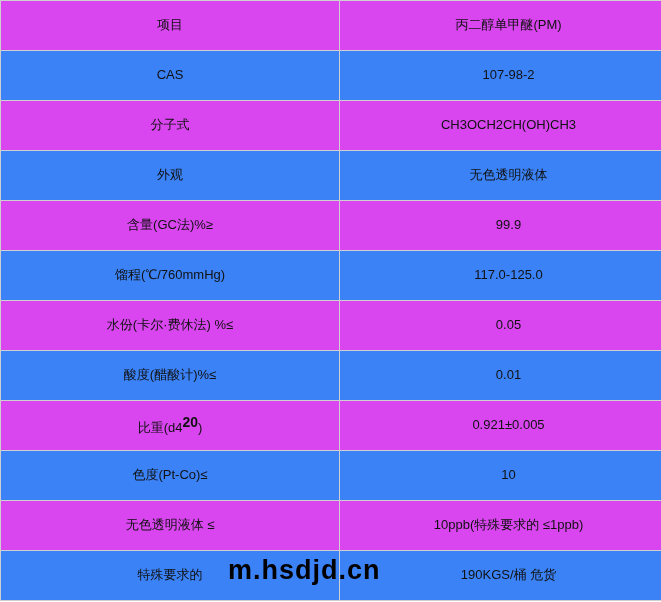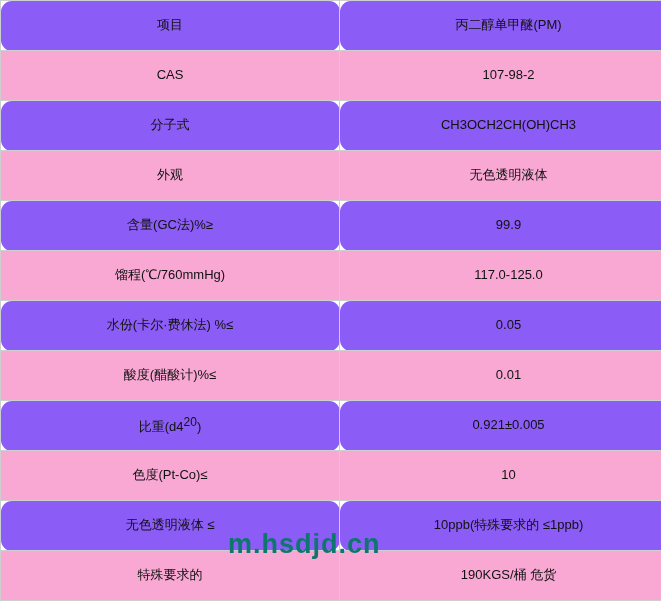--- a/index.html
+++ b/index.html
@@ -29,38 +29,38 @@
     padding: 0 4px;
     line-height: 1.3;
   }
   table.spec-table td.col-item {
     width: 330px;
   }
   table.spec-table td.col-value {
     width: 329px;
   }
   tr.row-shaded td {
-    background: #8b5cf6;
-    border-radius: 11px;
+    background: #d946ef;
   }
   tr.row-plain td {
-    background: #f9a8d4;
+    background: #3b82f6;
   }
   sup.sup {
-    font-size: 12px;
+    font-size: 14px;
     vertical-align: super;
+    font-weight: bold;
   }
   .watermark {
     position: absolute;
     left: 228px;
-    top: 529px;
+    top: 555px;
     font-family: "Liberation Sans", sans-serif;
     font-size: 27px;
     font-weight: bold;
-    color: #0f766e;
+    color: #000000;
     letter-spacing: 1px;
     white-space: nowrap;
     pointer-events: none;
   }
 </style>
 </head>
 <body>
 
 <table class="spec-table">
   <tbody>

